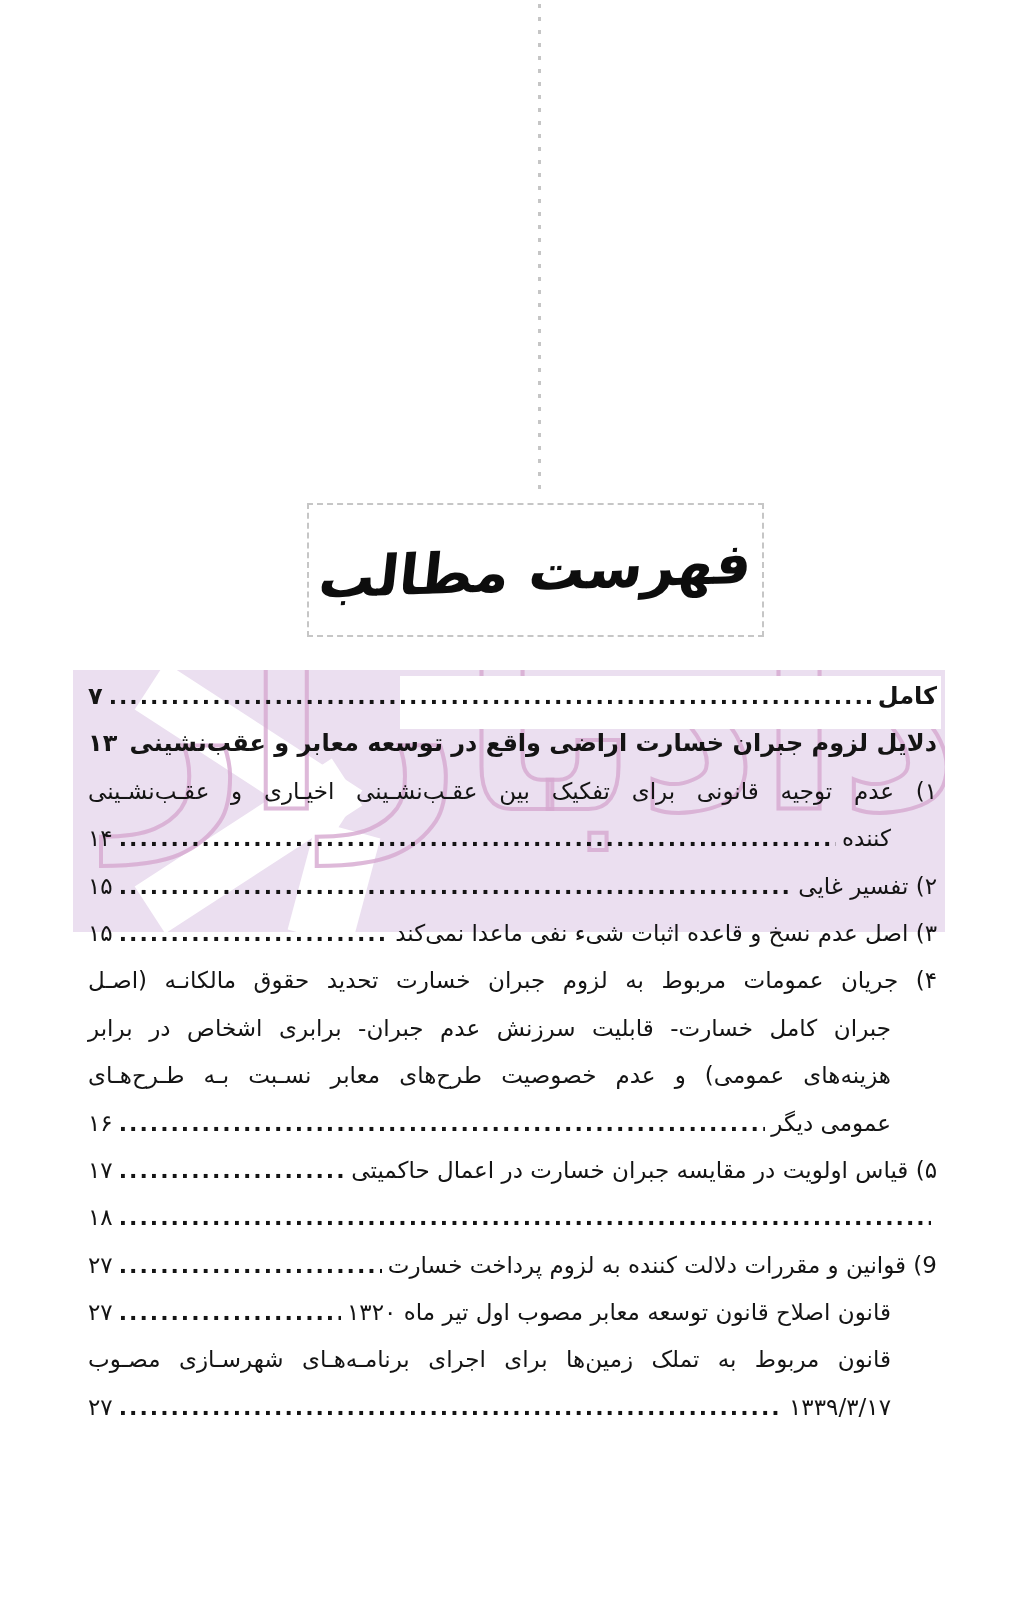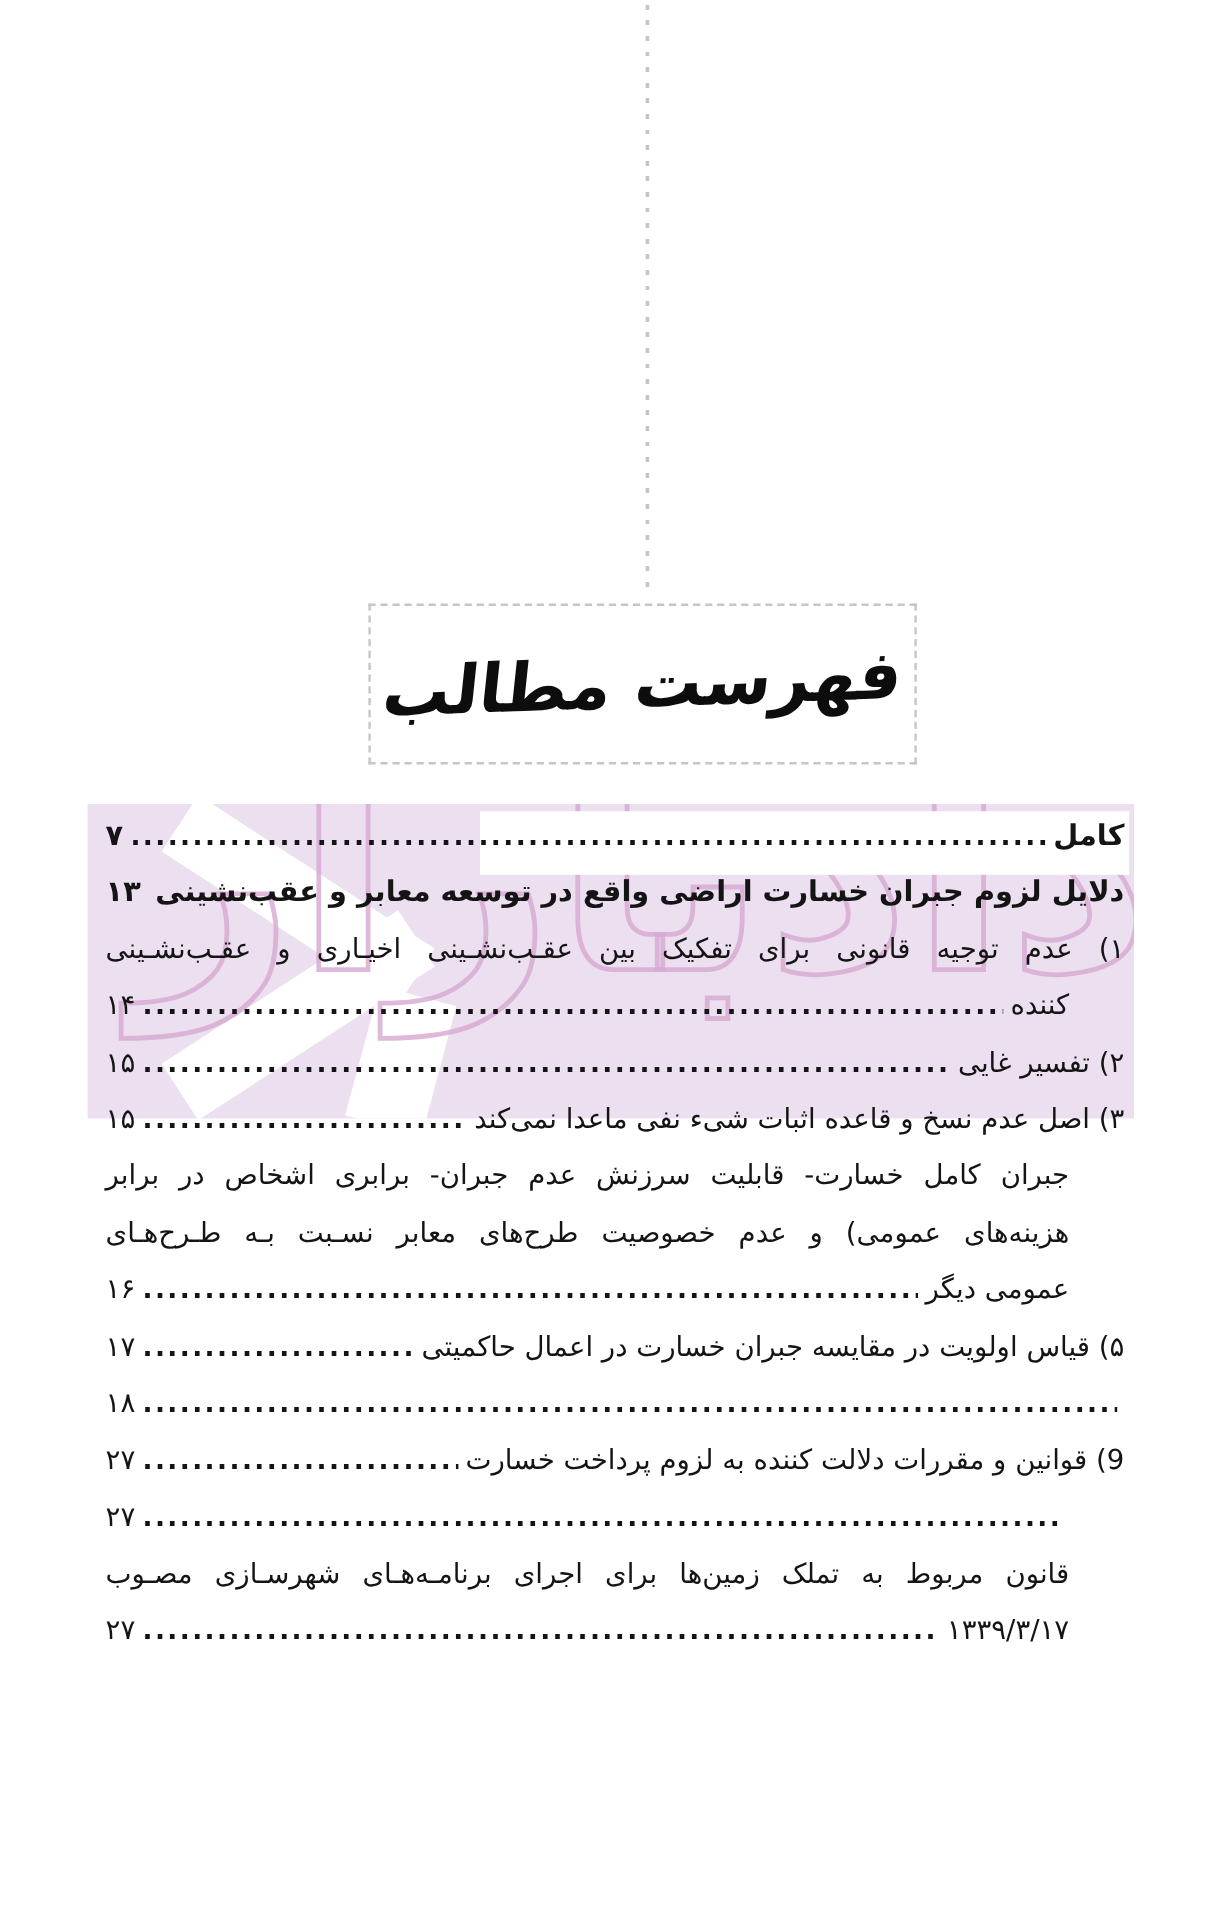--- a/index.html
+++ b/index.html
@@ -117,20 +117,23 @@
     <div class="row">
       <span class="label">۲) تفسیر غایی</span>
       <span class="dots"></span>
       <span class="page">۱۵</span>
     </div>
     <div class="row">
       <span class="label">۳) اصل عدم نسخ و قاعده اثبات شیء نفی ماعدا نمی‌کند</span>
       <span class="dots"></span>
       <span class="page">۱۵</span>
     </div>
+    <div class="row">
+      <span class="label grow">۴) جریان عمومات مربوط به لزوم جبران خسارت تحدید حقوق مالکانـه (اصـل</span>
+    </div>
     <div class="row indent">
       <span class="label grow">جبران کامل خسارت- قابلیت سرزنش عدم جبران- برابری اشخاص در برابر</span>
     </div>
     <div class="row indent">
       <span class="label grow">هزینه‌های عمومی) و عدم خصوصیت طرح‌های معابر نسـبت بـه طـرح‌هـای</span>
     </div>
     <div class="row indent">
       <span class="label">عمومی دیگر</span>
       <span class="dots"></span>
       <span class="page">۱۶</span>
@@ -143,20 +146,21 @@
     <div class="row">
       <span class="dots"></span>
       <span class="page">۱۸</span>
     </div>
     <div class="row">
       <span class="label">9) قوانین و مقررات دلالت کننده به لزوم پرداخت خسارت</span>
       <span class="dots"></span>
       <span class="page">۲۷</span>
     </div>
     <div class="row indent">
+      <span class="label">قانون اصلاح قانون توسعه معابر مصوب اول تیر ماه ۱۳۲۰</span>
       <span class="dots"></span>
       <span class="page">۲۷</span>
     </div>
     <div class="row indent">
       <span class="label grow">قانون مربوط به تملک زمین‌ها برای اجرای برنامـه‌هـای شهرسـازی مصـوب</span>
     </div>
     <div class="row indent">
       <span class="label">۱۳۳۹/۳/۱۷</span>
       <span class="dots"></span>
       <span class="page">۲۷</span>

